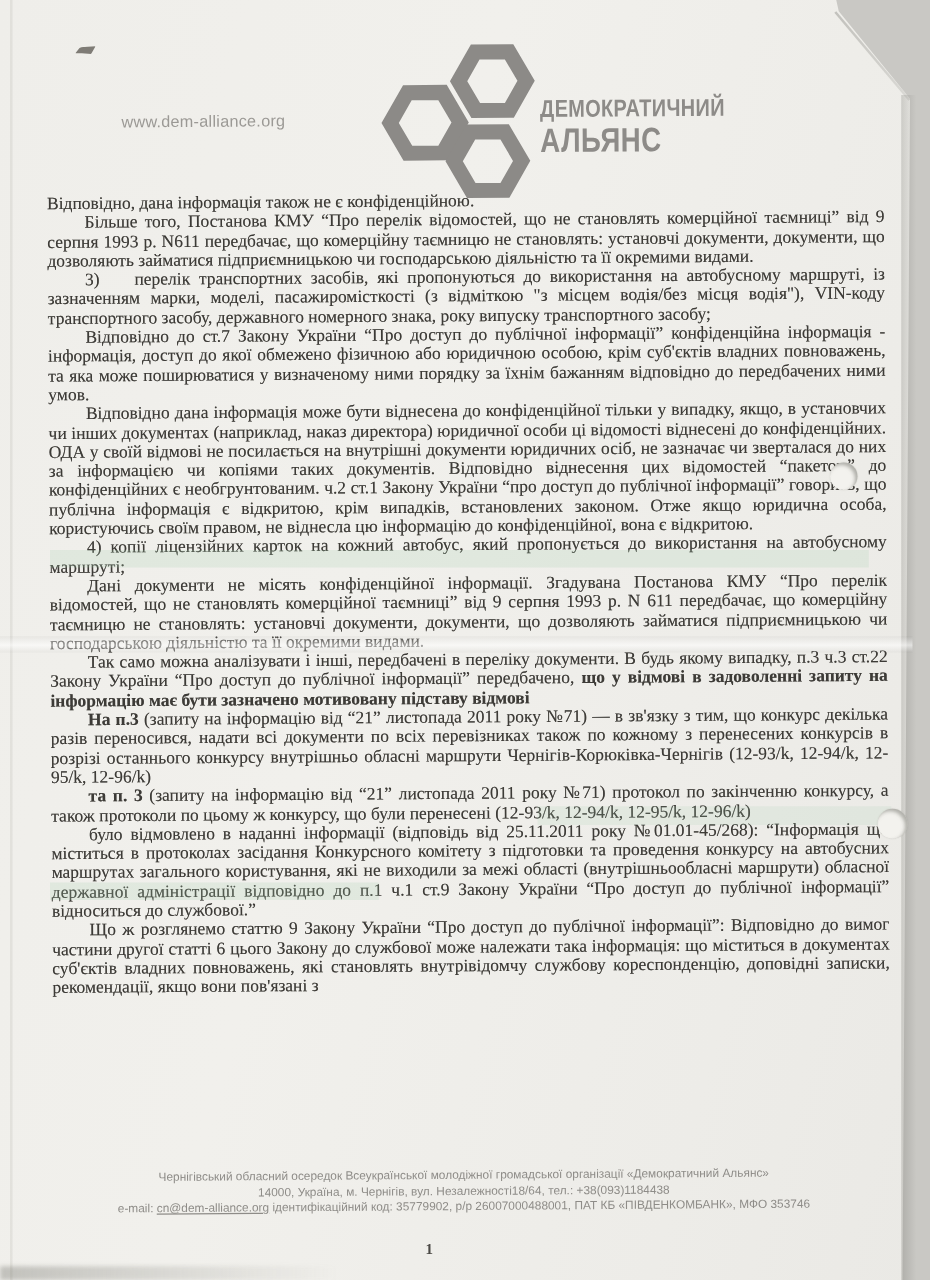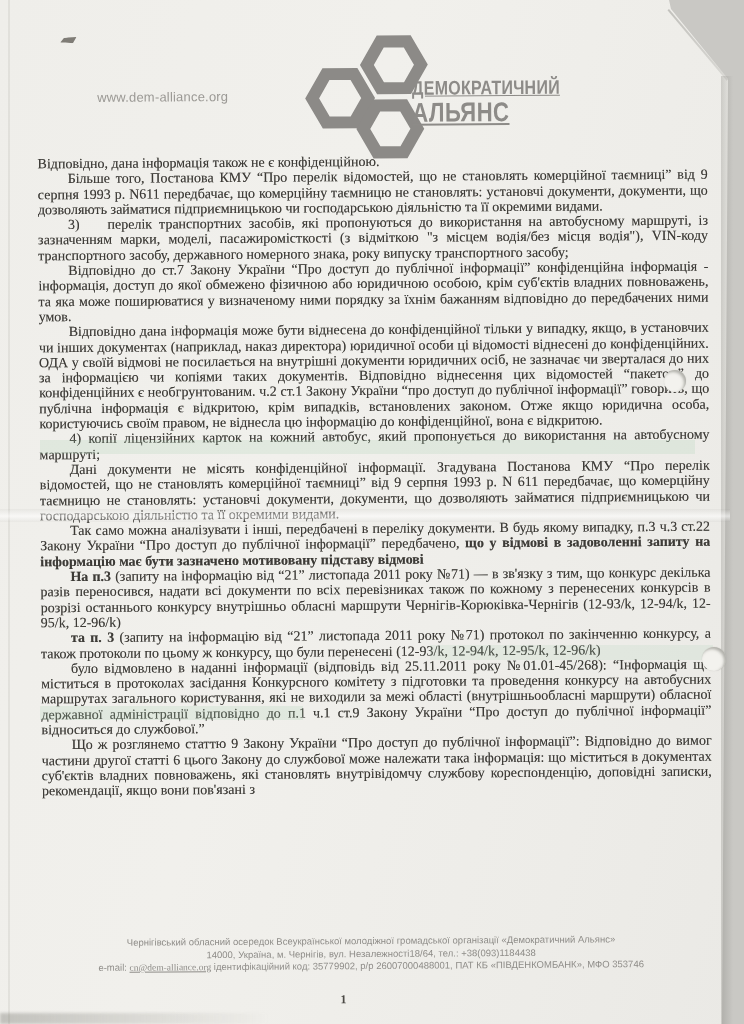--- a/index.html
+++ b/index.html
@@ -48,41 +48,41 @@
   
   .content{position:absolute;inset:0;transform:rotate(-.4deg);transform-origin:50% 50%;}
   
   .website{
     position:absolute;left:100px;top:88px;
     font-family:"Liberation Sans",sans-serif;font-size:13px;font-weight:normal;
     color:#9b9995;letter-spacing:.2px;
   }
   .logo{position:absolute;left:293px;top:33px;width:170px;height:135px;}
   .orgname{
-    position:absolute;left:415px;top:79px;color:var(--brand);
-    font-family:"Liberation Sans",sans-serif;font-weight:bold;line-height:1;text-decoration:underline;
+    position:absolute;left:435px;top:79px;color:var(--brand);
+    font-family:"Liberation Sans",sans-serif;font-weight:bold;line-height:1;
   }
   .org1{font-size:19.5px;transform:scaleX(.82);transform-origin:left top;letter-spacing:.3px;}
   .org2{font-size:27px;transform:scaleX(.82);transform-origin:left top;margin-top:1px;letter-spacing:.5px;}
   
   .body-text{
     position:absolute;left:40px;top:154px;width:670px;
     font-size:14px;line-height:15.3px;text-align:justify;color:var(--ink);
     text-shadow:0 0 .5px rgba(61,59,55,.55);
   }
   .body-text p{margin:0;}
   .body-text p.indent{text-indent:30px;}
   .body-text .bold{font-weight:bold;}
   
   .footer{
     position:absolute;left:18px;top:935px;width:700px;text-align:center;
     font-family:"Liberation Sans",sans-serif;font-size:9.5px;line-height:12.5px;
     color:var(--footer-ink);
   }
-  .footer .email{text-decoration:underline;font-family:Liberation Serif, serif;}
+  .footer .email{text-decoration:underline;}
   .page-number{
     position:absolute;left:20px;top:992px;width:640px;text-align:center;
     font-size:12px;font-weight:bold;color:#4b4945;
   }
   
   .wash{position:absolute;pointer-events:none;}
   .wash-1{left:40px;top:440px;width:655px;height:14px;background:rgba(168,208,176,.22);}
   .wash-2{left:430px;top:645px;width:283px;height:15px;background:rgba(168,208,176,.17);}
   .wash-3{left:40px;top:706px;width:263px;height:14px;background:rgba(168,208,176,.22);}
   .hole{

